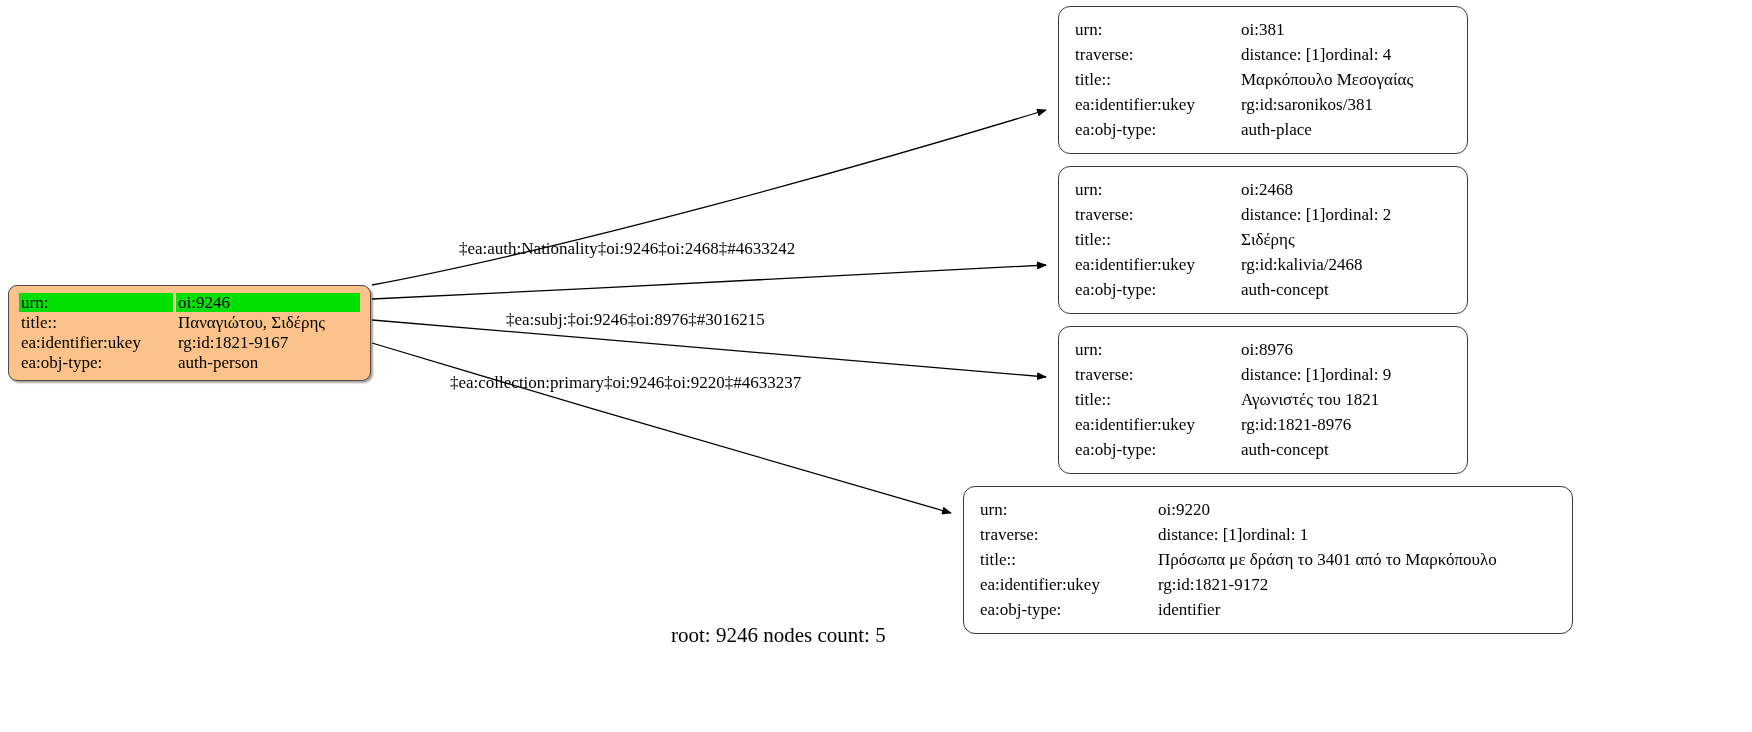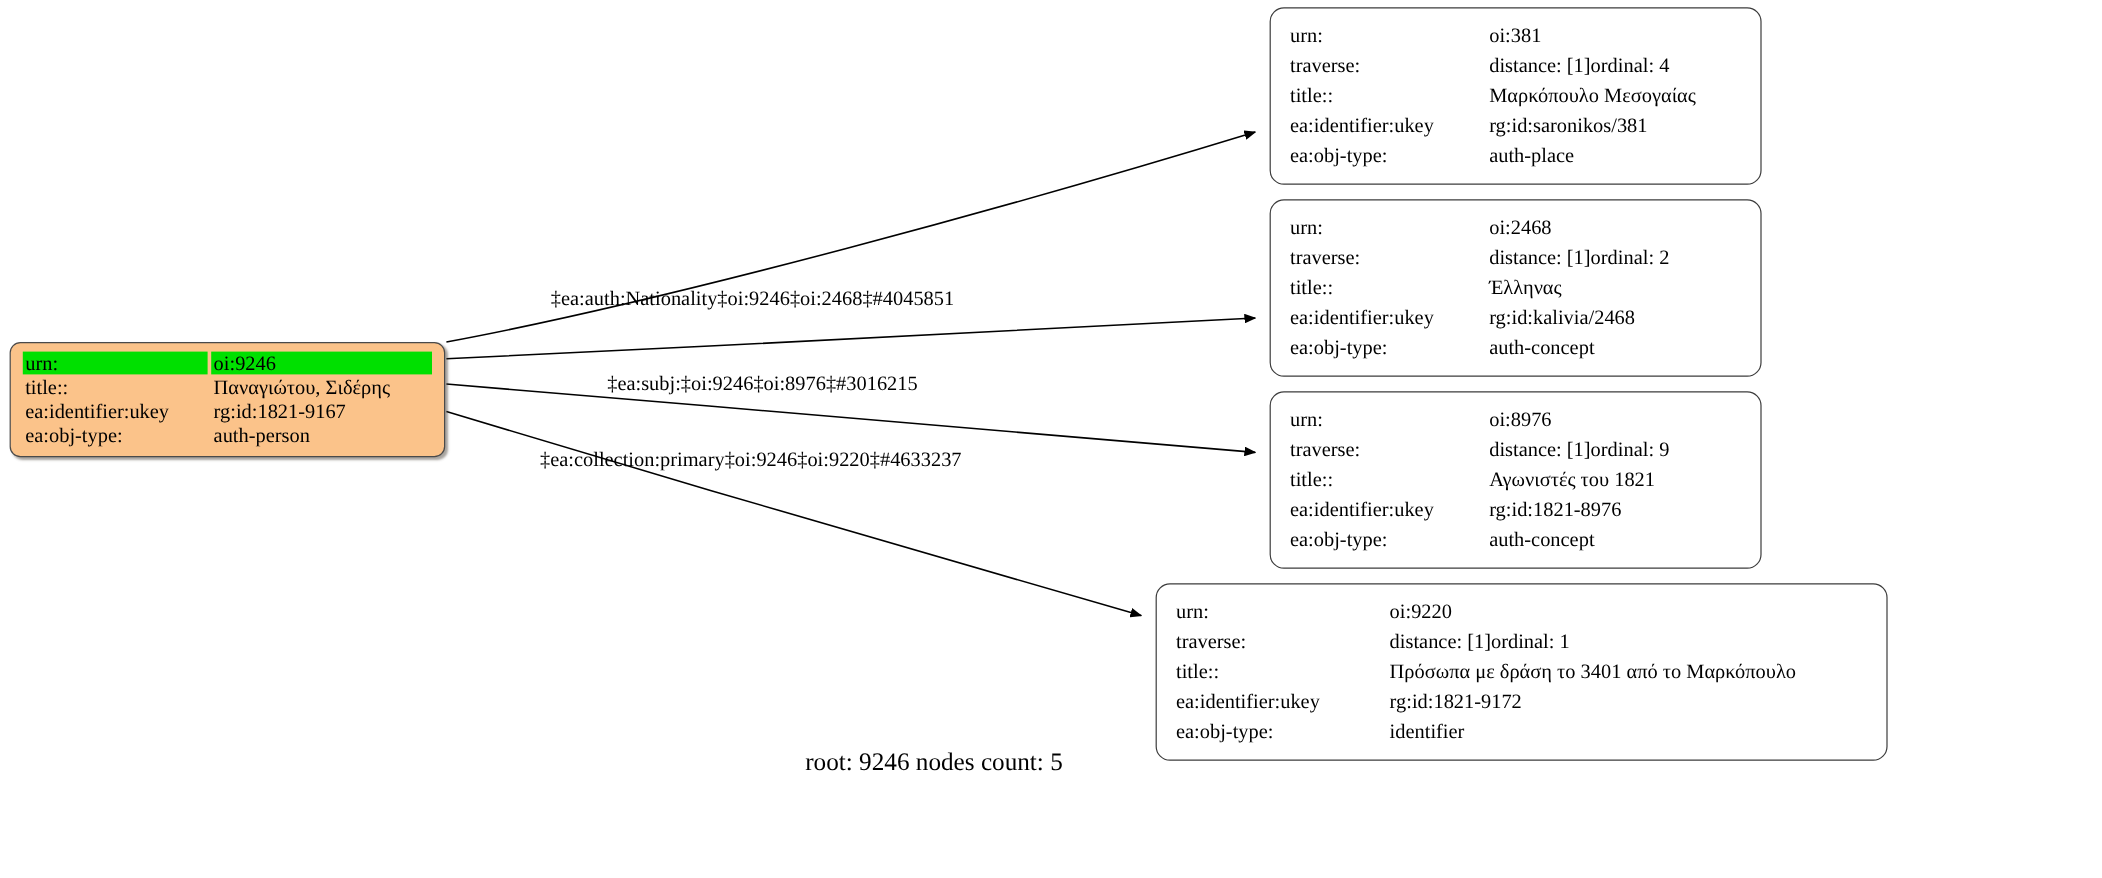--- a/index.html
+++ b/index.html
@@ -133,21 +133,21 @@
 
     <path d="M372,285 C560,250 850,170 1046,110" fill="none" stroke="#000000" stroke-width="1.3" marker-end="url(#arrowhead)"></path>
 
     <path d="M372,299 C600,288 870,275 1046,265" fill="none" stroke="#000000" stroke-width="1.3" marker-end="url(#arrowhead)"></path>
 
     <path d="M372,320 C600,340 870,360 1046,377" fill="none" stroke="#000000" stroke-width="1.3" marker-end="url(#arrowhead)"></path>
 
     <path d="M372,343 C560,400 800,470 951,513" fill="none" stroke="#000000" stroke-width="1.3" marker-end="url(#arrowhead)"></path>
   </svg>
 
-  <div class="edge-label" id="edge-label-1">‡ea:auth:Nationality‡oi:9246‡oi:2468‡#4045851</div>
+  <div class="edge-label" id="edge-label-1">‡ea:auth:Nationality‡oi:9246‡oi:2468‡#4633242</div>
   <div class="edge-label" id="edge-label-2">‡ea:subj:‡oi:9246‡oi:8976‡#3016215</div>
   <div class="edge-label" id="edge-label-3">‡ea:collection:primary‡oi:9246‡oi:9220‡#4633237</div>
 
   <div class="root-node">
     <table class="root-table">
       <tbody>
         <tr class="hl">
           <td class="k">urn:</td>
           <td class="v">oi:9246</td>
         </tr>
@@ -200,21 +200,21 @@
         <tr>
           <td class="k">urn:</td>
           <td class="v">oi:2468</td>
         </tr>
         <tr>
           <td class="k">traverse:</td>
           <td class="v"><span>distance: [1]</span><span class="ord">ordinal: 2</span></td>
         </tr>
         <tr>
           <td class="k">title::</td>
-          <td class="v">Έλληνας</td>
+          <td class="v">Σιδέρης</td>
         </tr>
         <tr>
           <td class="k">ea:identifier:ukey</td>
           <td class="v">rg:id:kalivia/2468</td>
         </tr>
         <tr>
           <td class="k">ea:obj-type:</td>
           <td class="v">auth-concept</td>
         </tr>
       </tbody>

